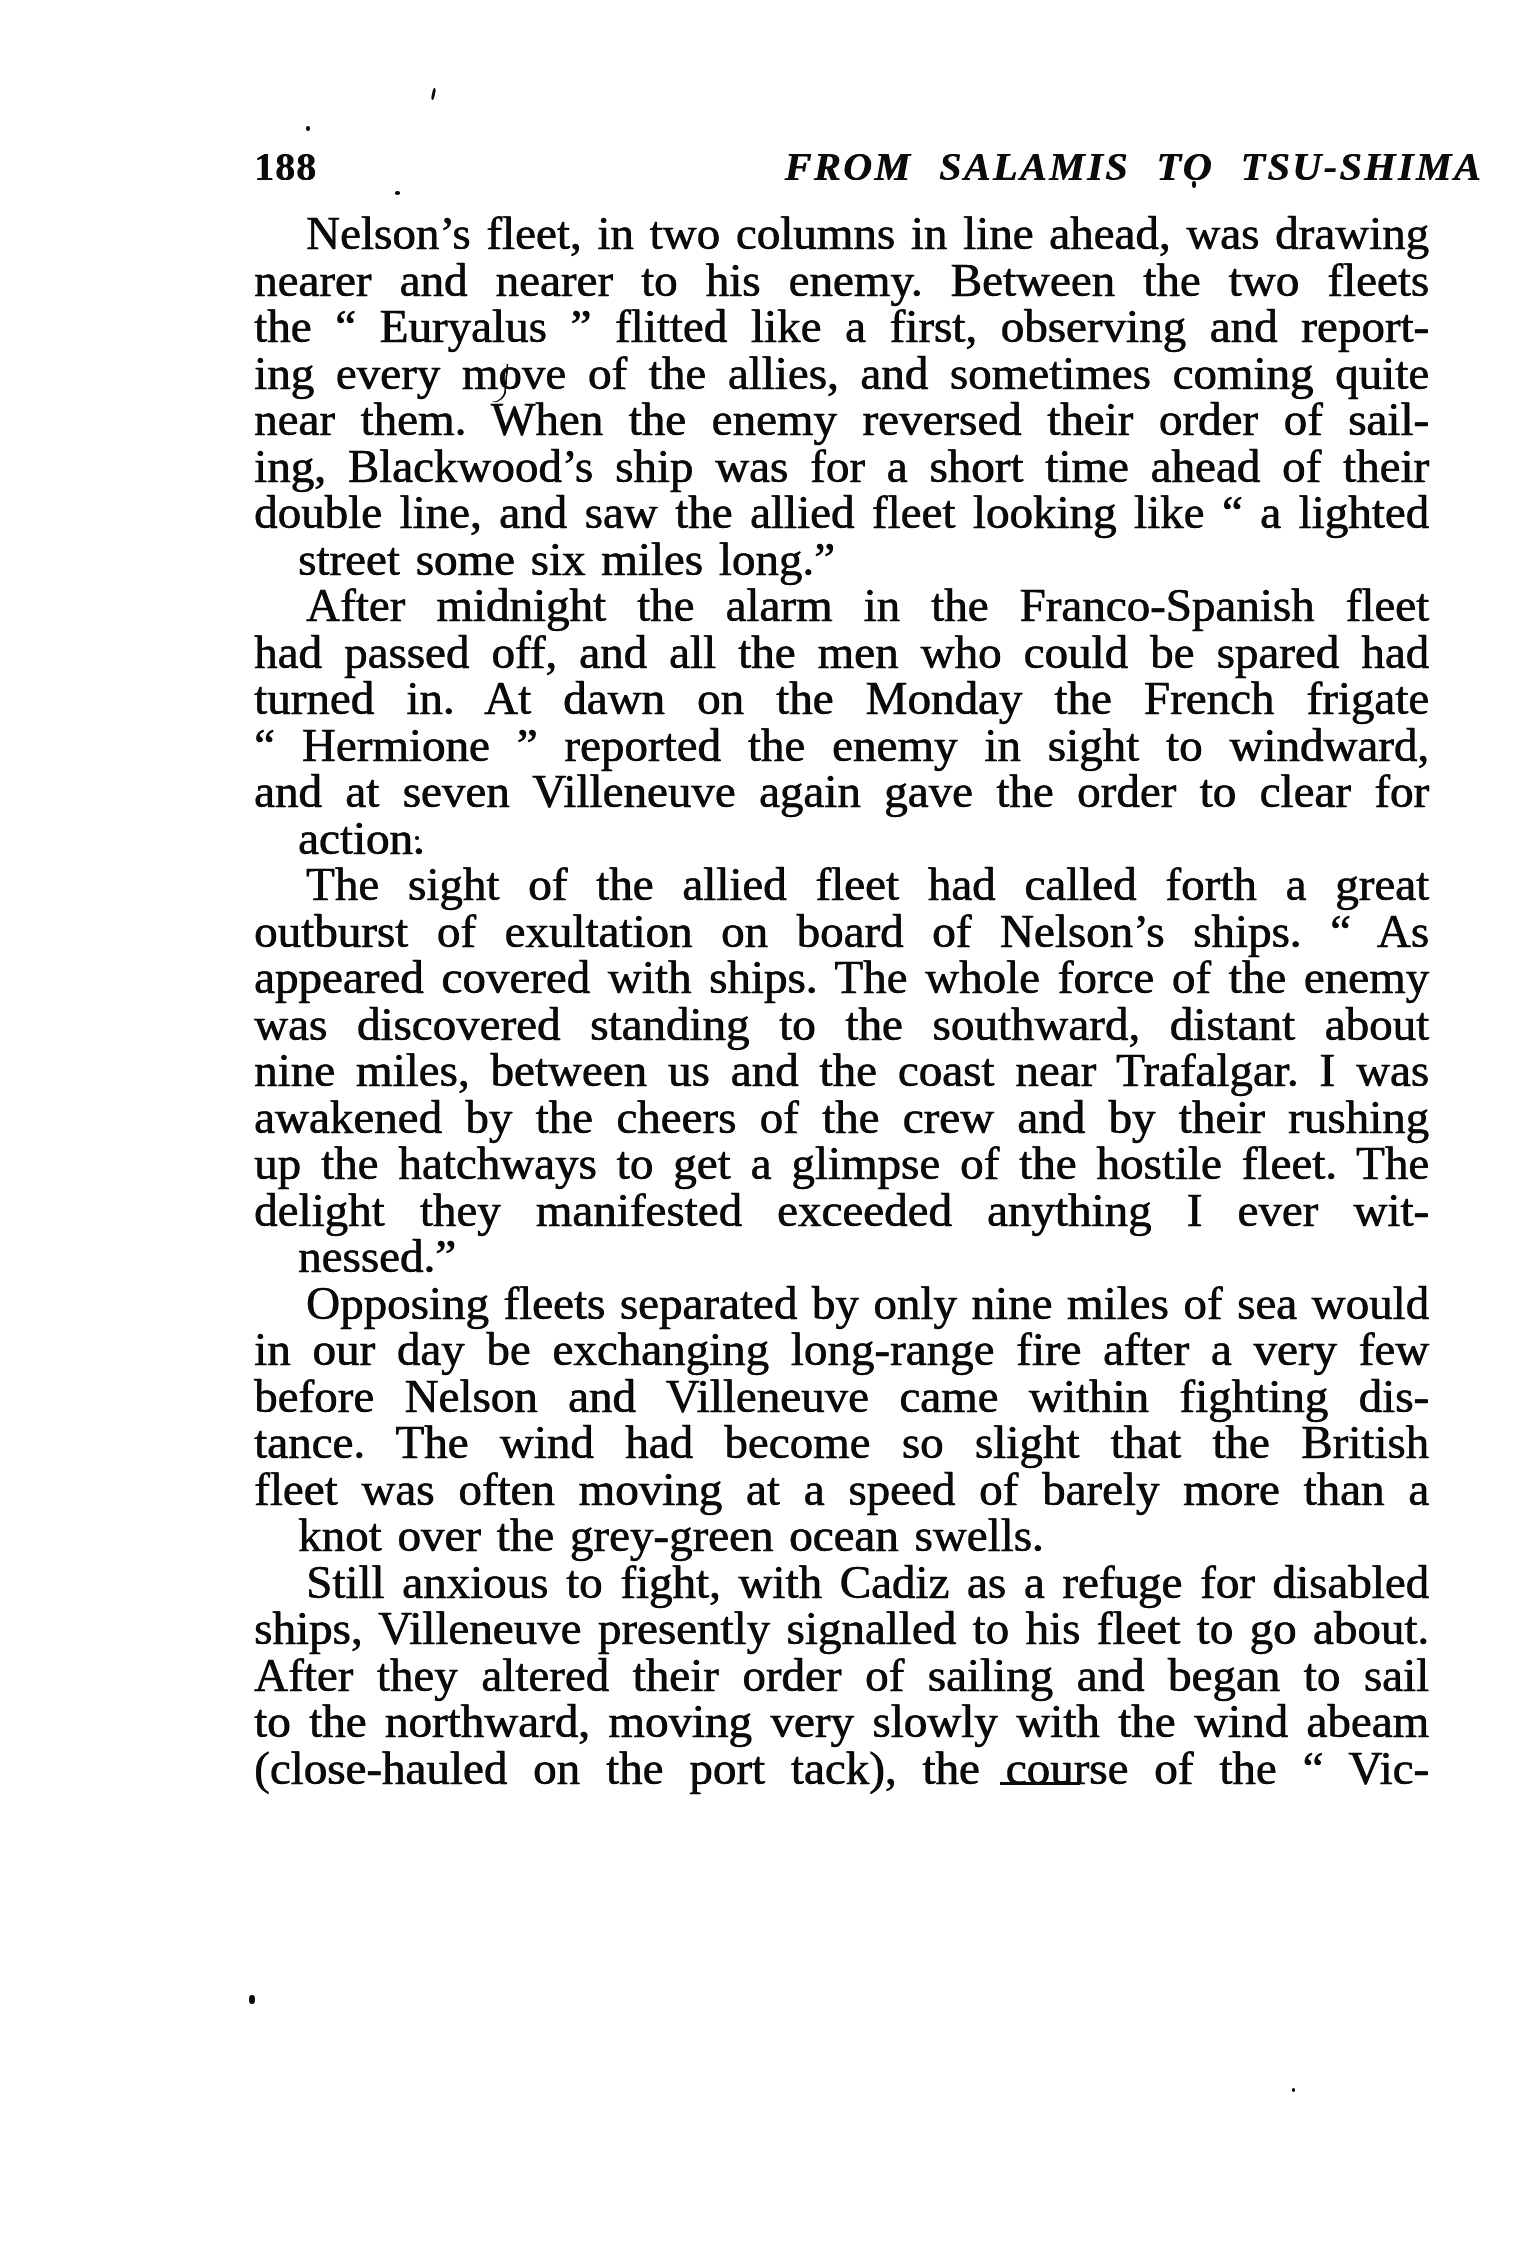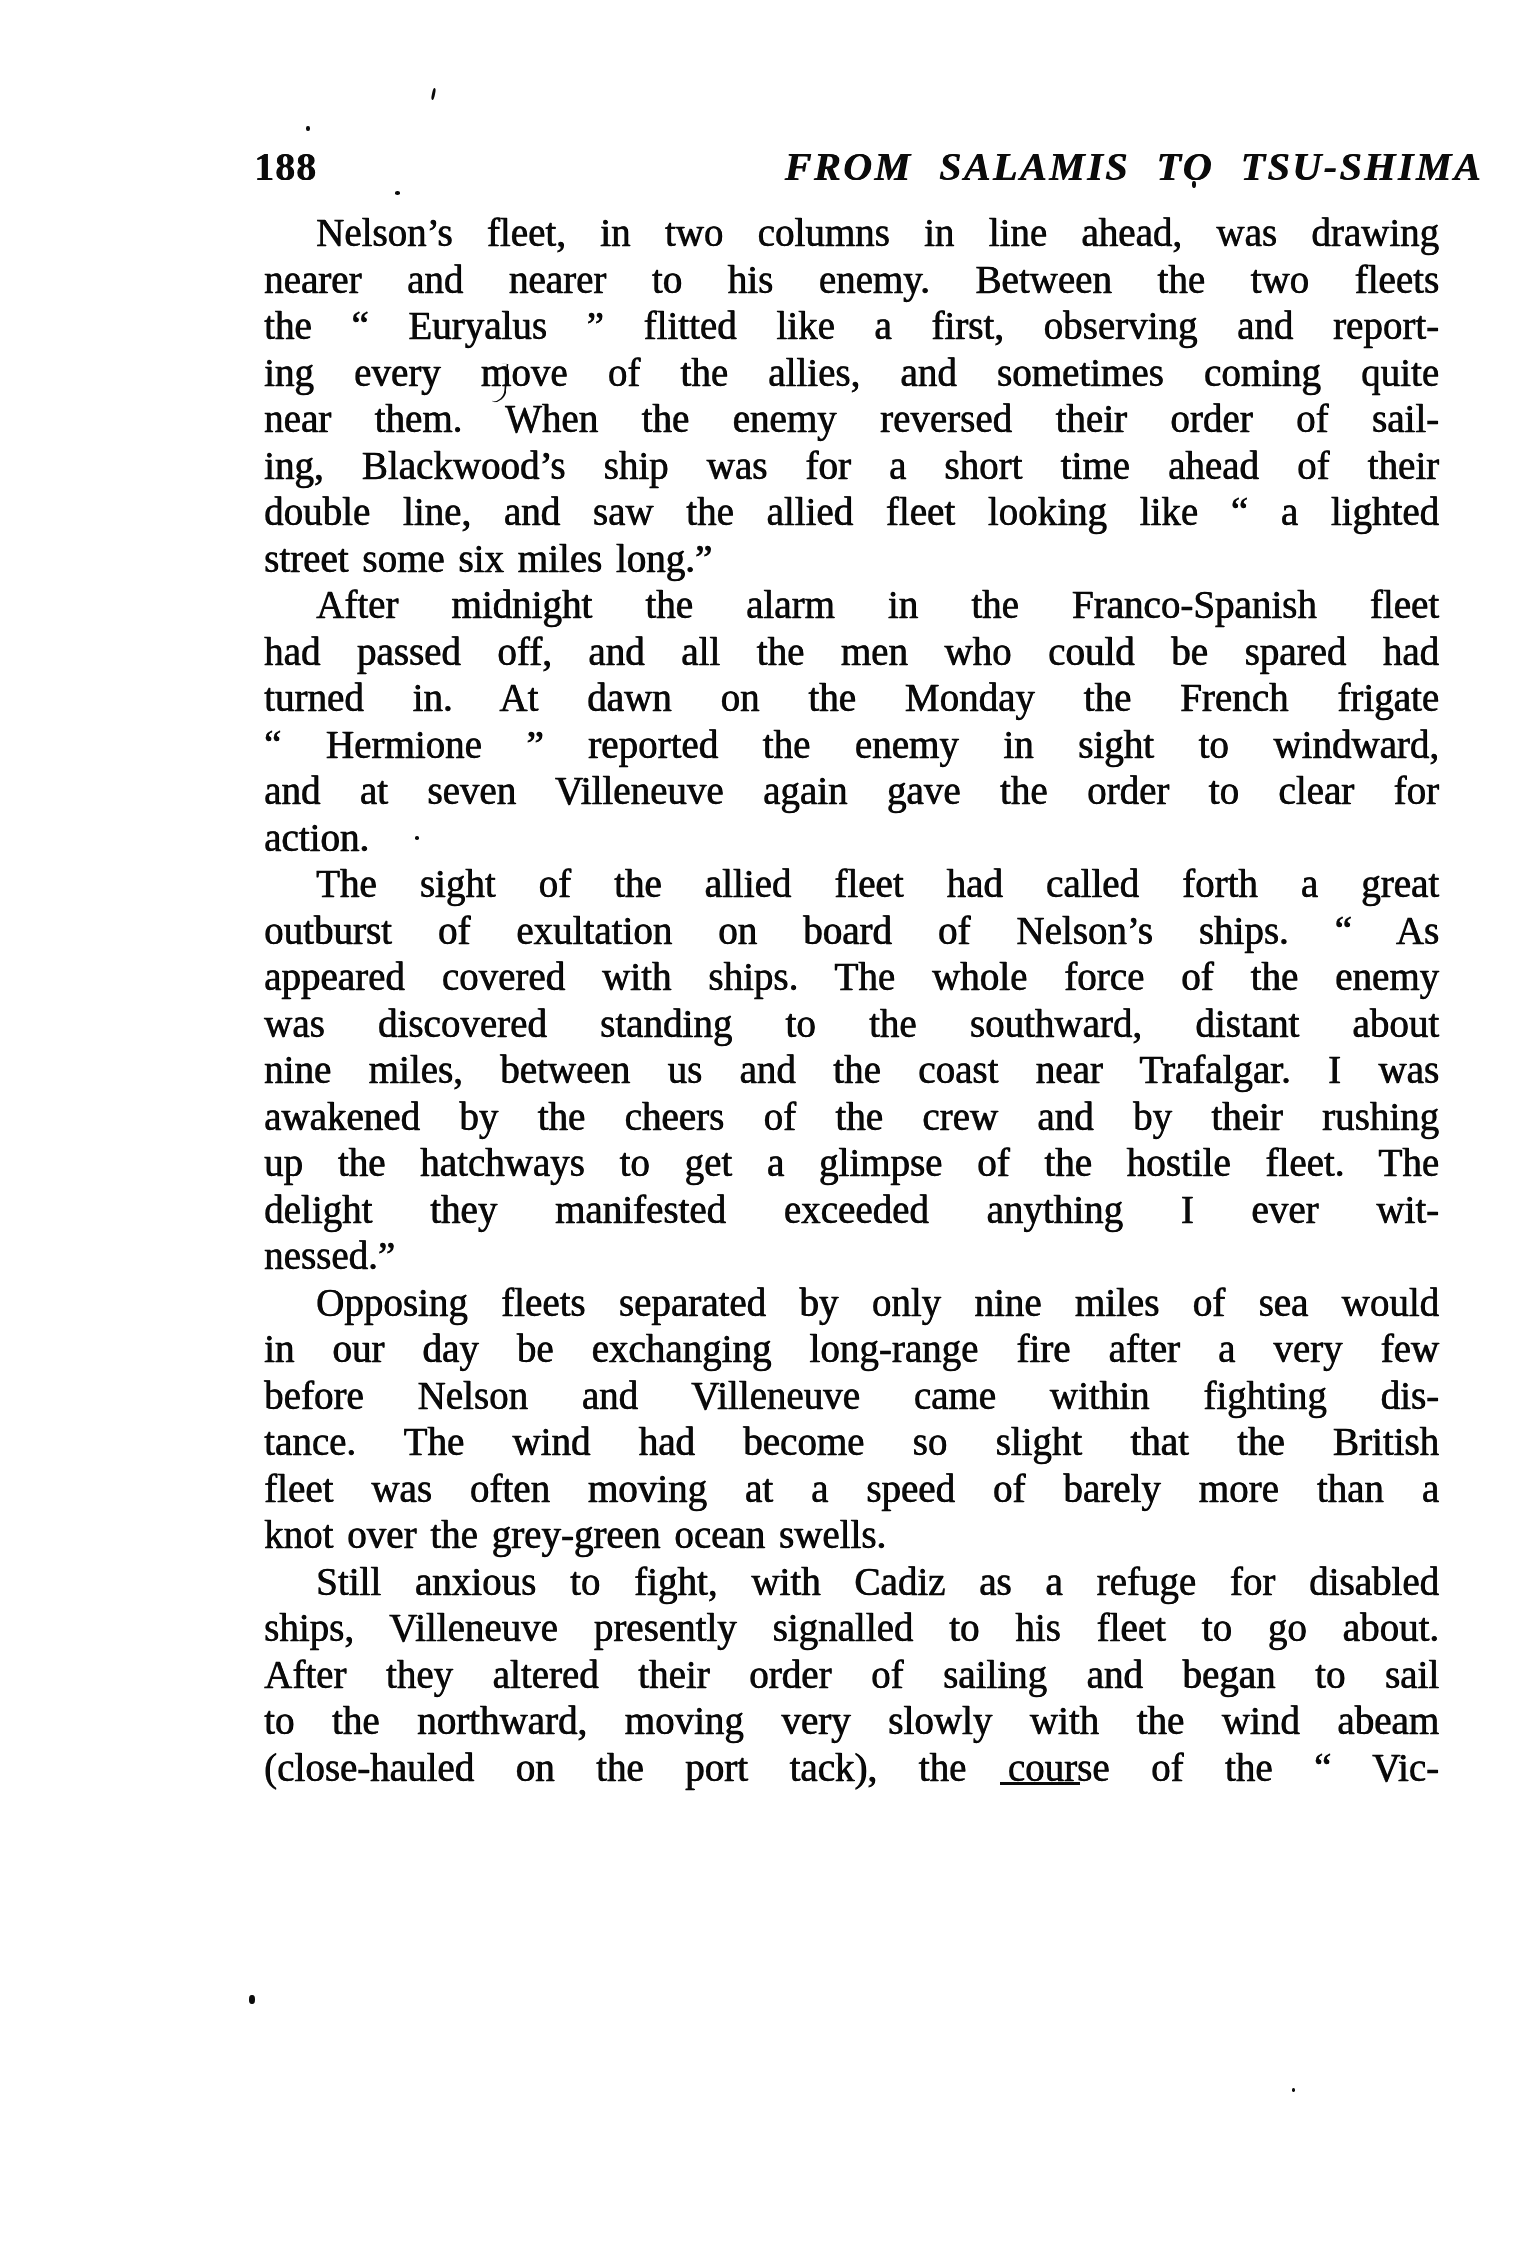--- a/index.html
+++ b/index.html
@@ -41,39 +41,40 @@
     text-align: right;
     transform: translateX(58px);
     letter-spacing: 2.5px;
     word-spacing: 14px;
     white-space: nowrap;
     font-style: italic;
   }
   .body-text {
     position: absolute;
     top: 210px;
-    left: 264px;
+    left: 254px;
     width: 1175px;
-    font-size: 39px;
+    font-size: 47px;
     text-shadow: 0.6px 0 0 #000;
     -webkit-text-stroke: 0.3px #000;
   }
   .line {
     height: 46.5px;
     line-height: 46.5px;
     text-align: justify;
     text-align-last: justify;
     white-space: normal;
     overflow: visible;
   }
   .line.indent { text-indent: 52px; }
   .line.short-last {
     text-align: left;
     text-align-last: left;
     word-spacing: 4px;
+    margin-left: 44px;
   }
   
   .speck {
     position: absolute;
     background: #0b0b0b;
     border-radius: 45%;
   }
   .squiggle {
     position: absolute;
     left: 494px;

